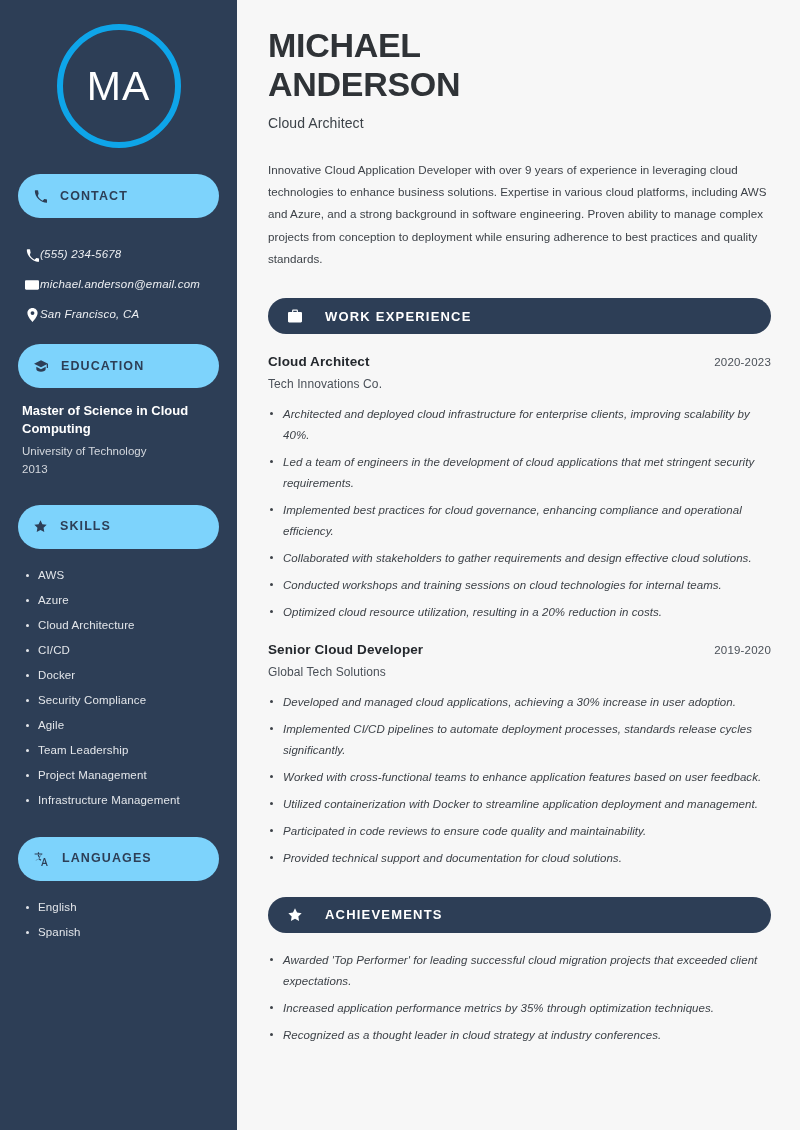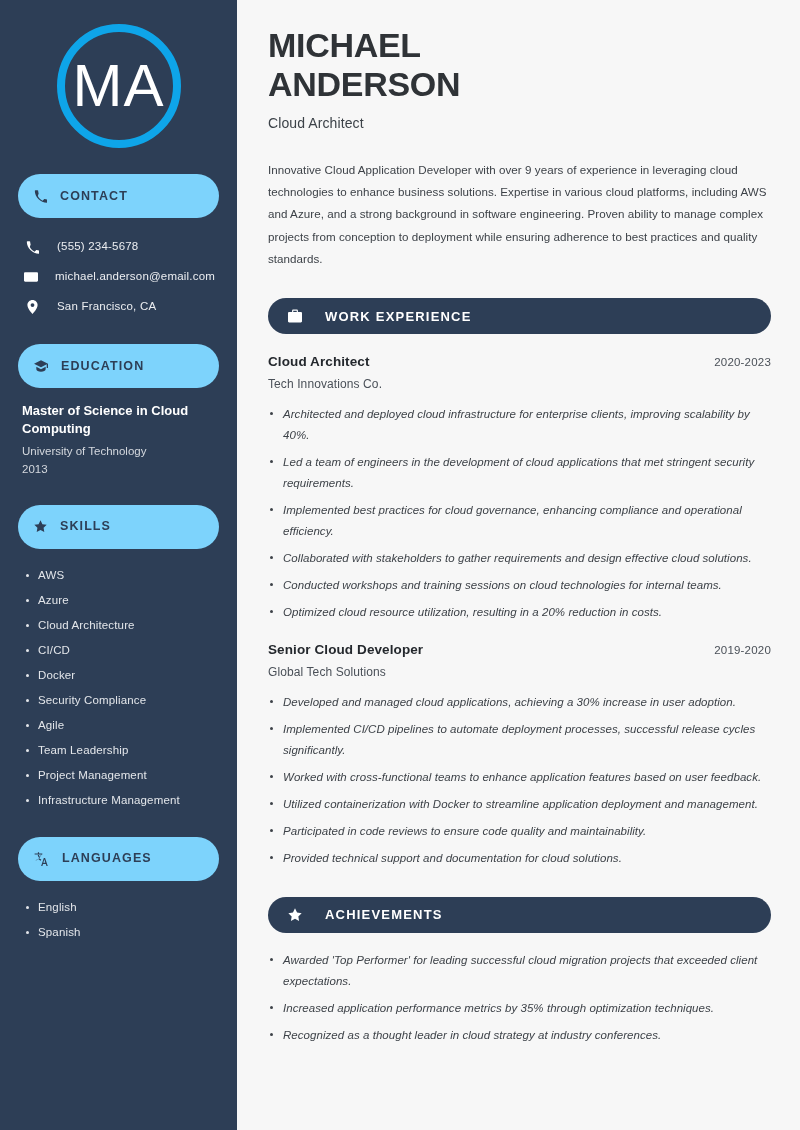--- a/index.html
+++ b/index.html
@@ -34,25 +34,25 @@
   .avatar-wrap {
     display: flex;
     justify-content: center;
     padding-top: 24px;
     padding-bottom: 26px;
   }
   .avatar {
     width: 124px;
     height: 124px;
     border-radius: 50%;
-    border: 8px solid #0ea5e9;
+    border: 6px solid #0ea5e9;
     display: flex;
     align-items: center;
     justify-content: center;
-    font-size: 60px;
+    font-size: 41px;
     font-weight: 400;
     letter-spacing: 1px;
     color: #ffffff;
     line-height: 1;
   }
 
   .pill {
     background: #7dd3fc;
     color: #2d3e56;
     border-radius: 999px;
@@ -69,24 +69,25 @@
     letter-spacing: 1.1px;
     text-transform: uppercase;
     line-height: 1;
   }
   .pill .icon { display: flex; align-items: center; }
   .pill .icon svg { display: block; fill: #2d3e56; }
 
   .contact-list { margin-bottom: 22px; }
   .contact-row {
     display: flex;
-    align-items: center;
-    gap: 17px;
+    align-items: flex-end;
+    gap: 0;
     padding: 0 4px 0 6px;
     height: 30px;
+    font-style: italic;
   }
   .contact-row .c-icon { width: 16px; display: flex; justify-content: center; }
   .contact-row .c-icon svg { display: block; fill: #ffffff; }
   .contact-row .c-text {
     font-size: 11.5px;
     color: #eceef1;
     letter-spacing: 0.2px;
     line-height: 1.2;
   }
 
@@ -370,21 +371,21 @@
     </div>
 
     <div class="job">
       <div class="job-head">
         <span class="job-role">Senior Cloud Developer</span>
         <span class="job-dates">2019-2020</span>
       </div>
       <div class="job-company">Global Tech Solutions</div>
       <ul class="bullets">
         <li>Developed and managed cloud applications, achieving a 30% increase in user adoption.</li>
-        <li>Implemented CI/CD pipelines to automate deployment processes, successful release cycles significantly.</li>
+        <li>Implemented CI/CD pipelines to automate deployment processes, standards release cycles significantly.</li>
         <li>Worked with cross-functional teams to enhance application features based on user feedback.</li>
         <li>Utilized containerization with Docker to streamline application deployment and management.</li>
         <li>Participated in code reviews to ensure code quality and maintainability.</li>
         <li>Provided technical support and documentation for cloud solutions.</li>
       </ul>
     </div>
 
     <div class="section-bar">
       <span class="icon">
         <svg width="14" height="14" viewBox="0 0 24 24">

